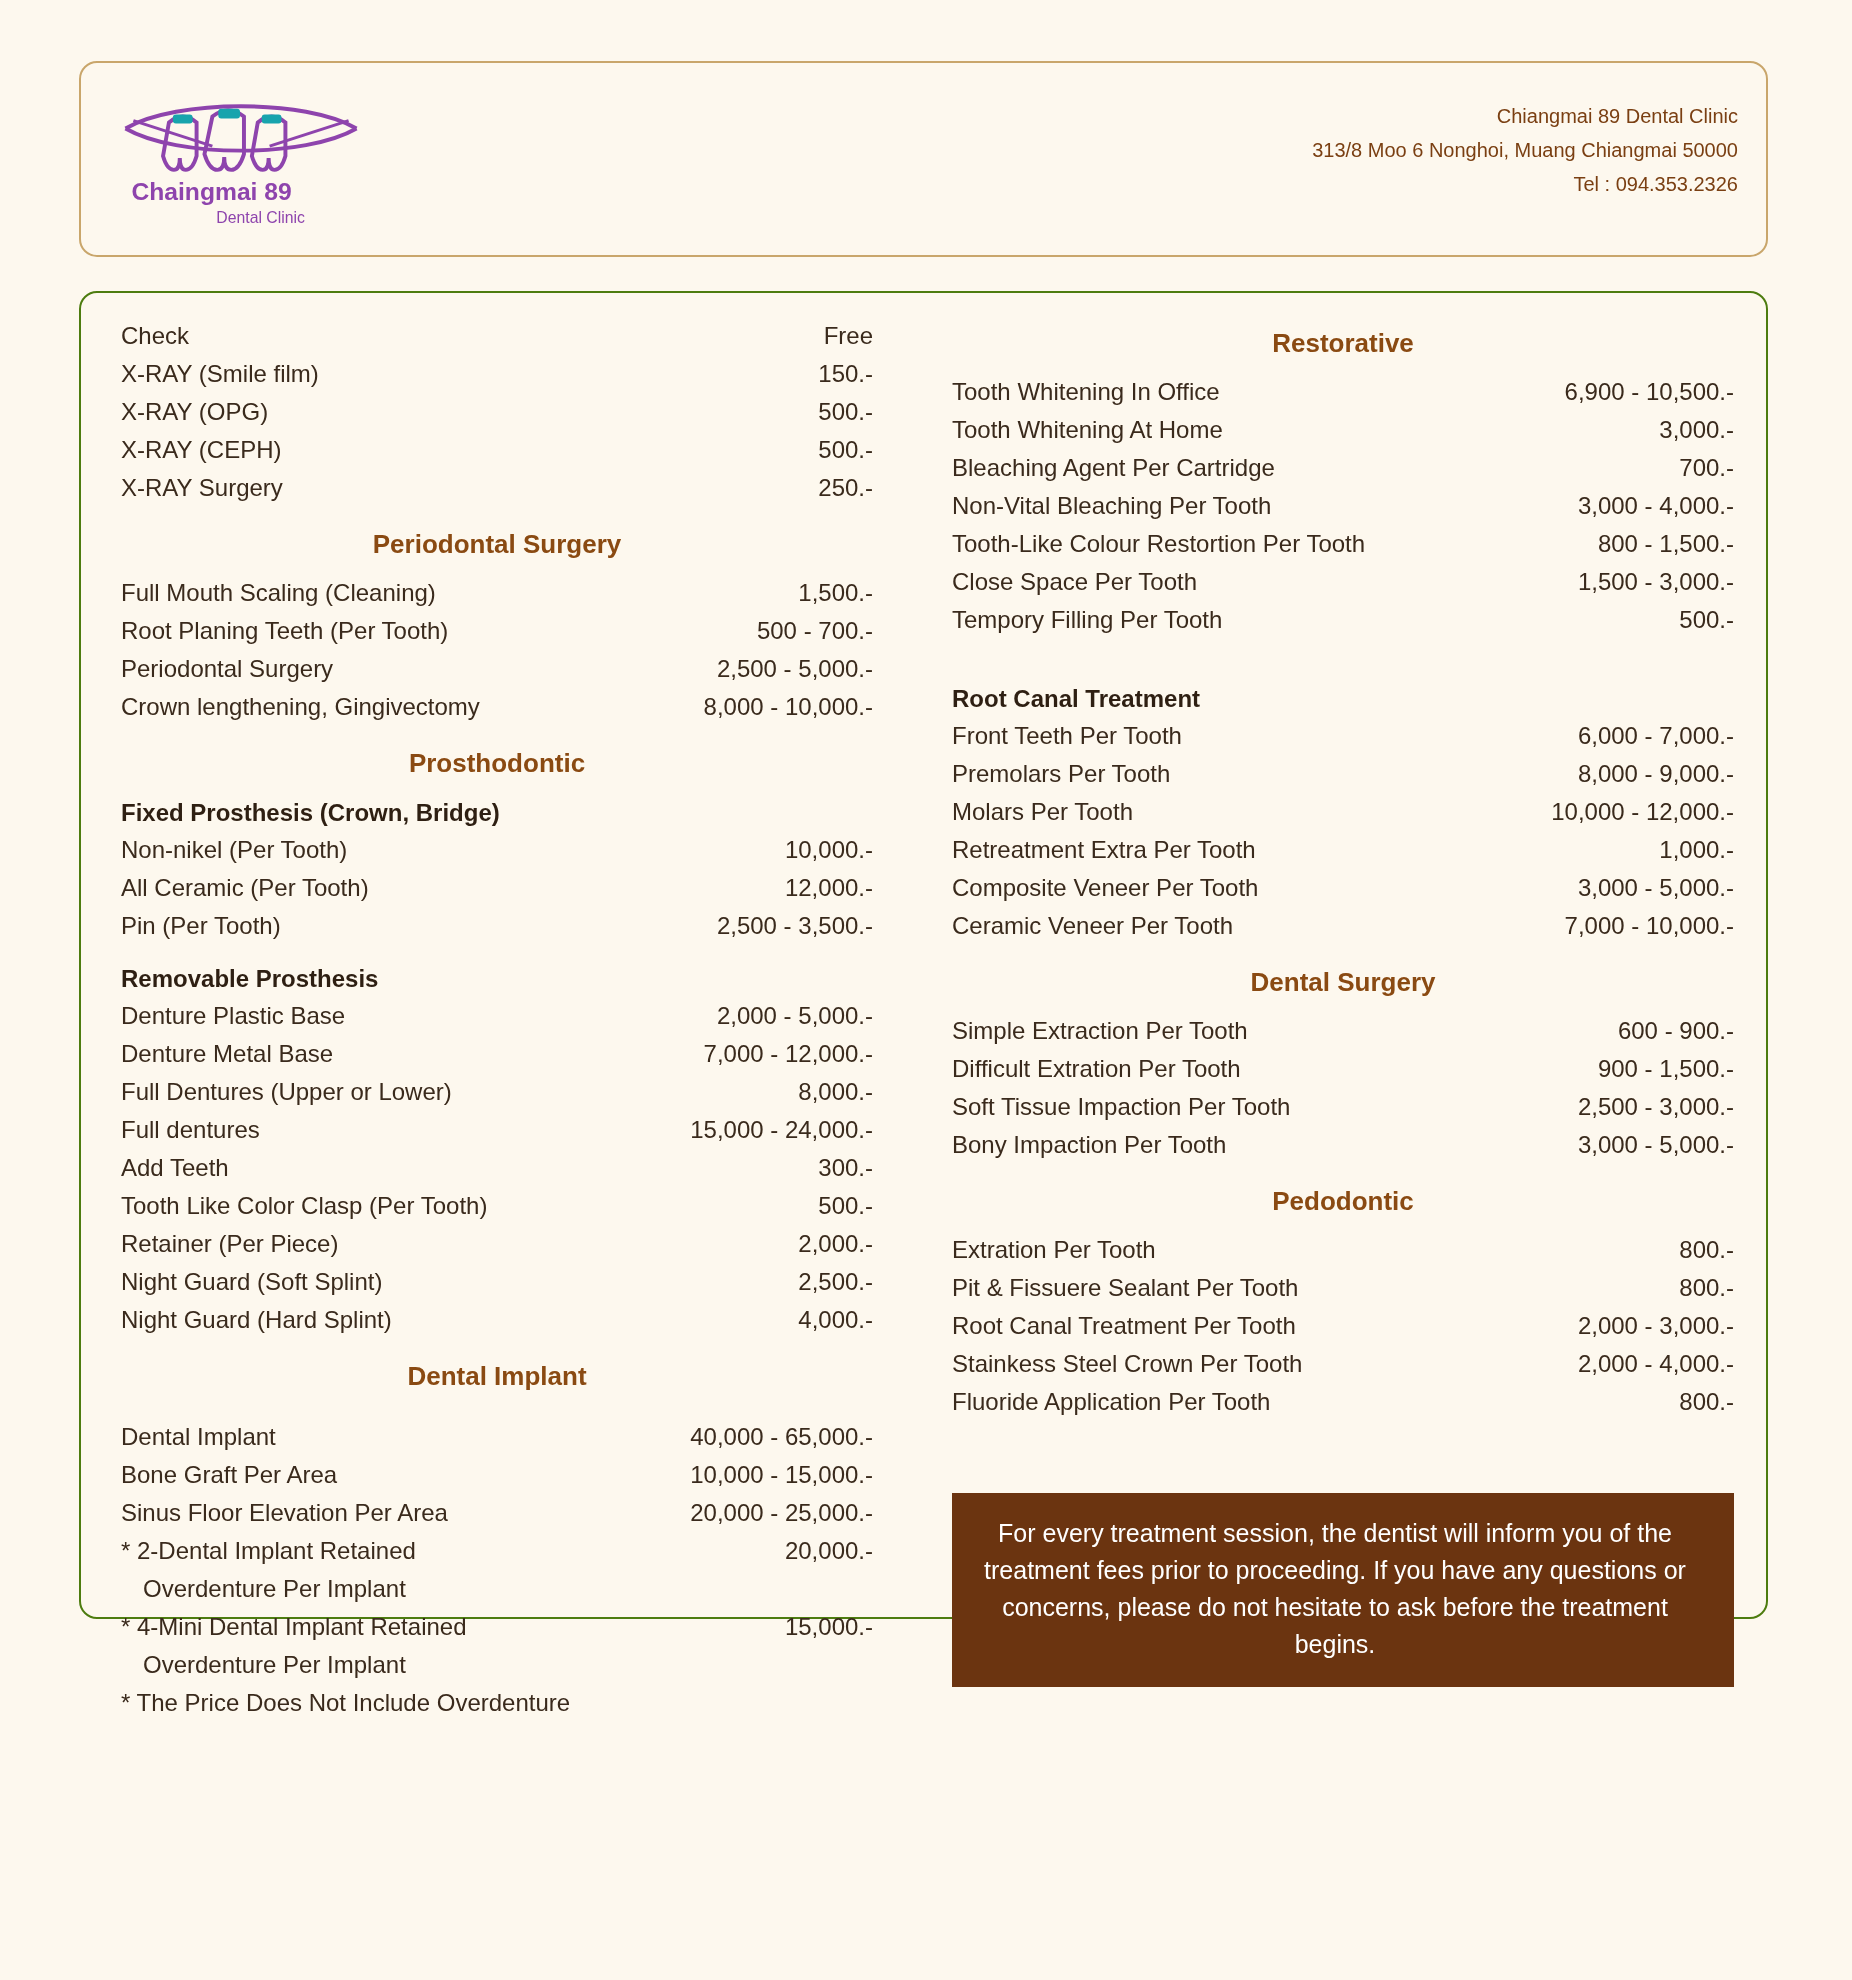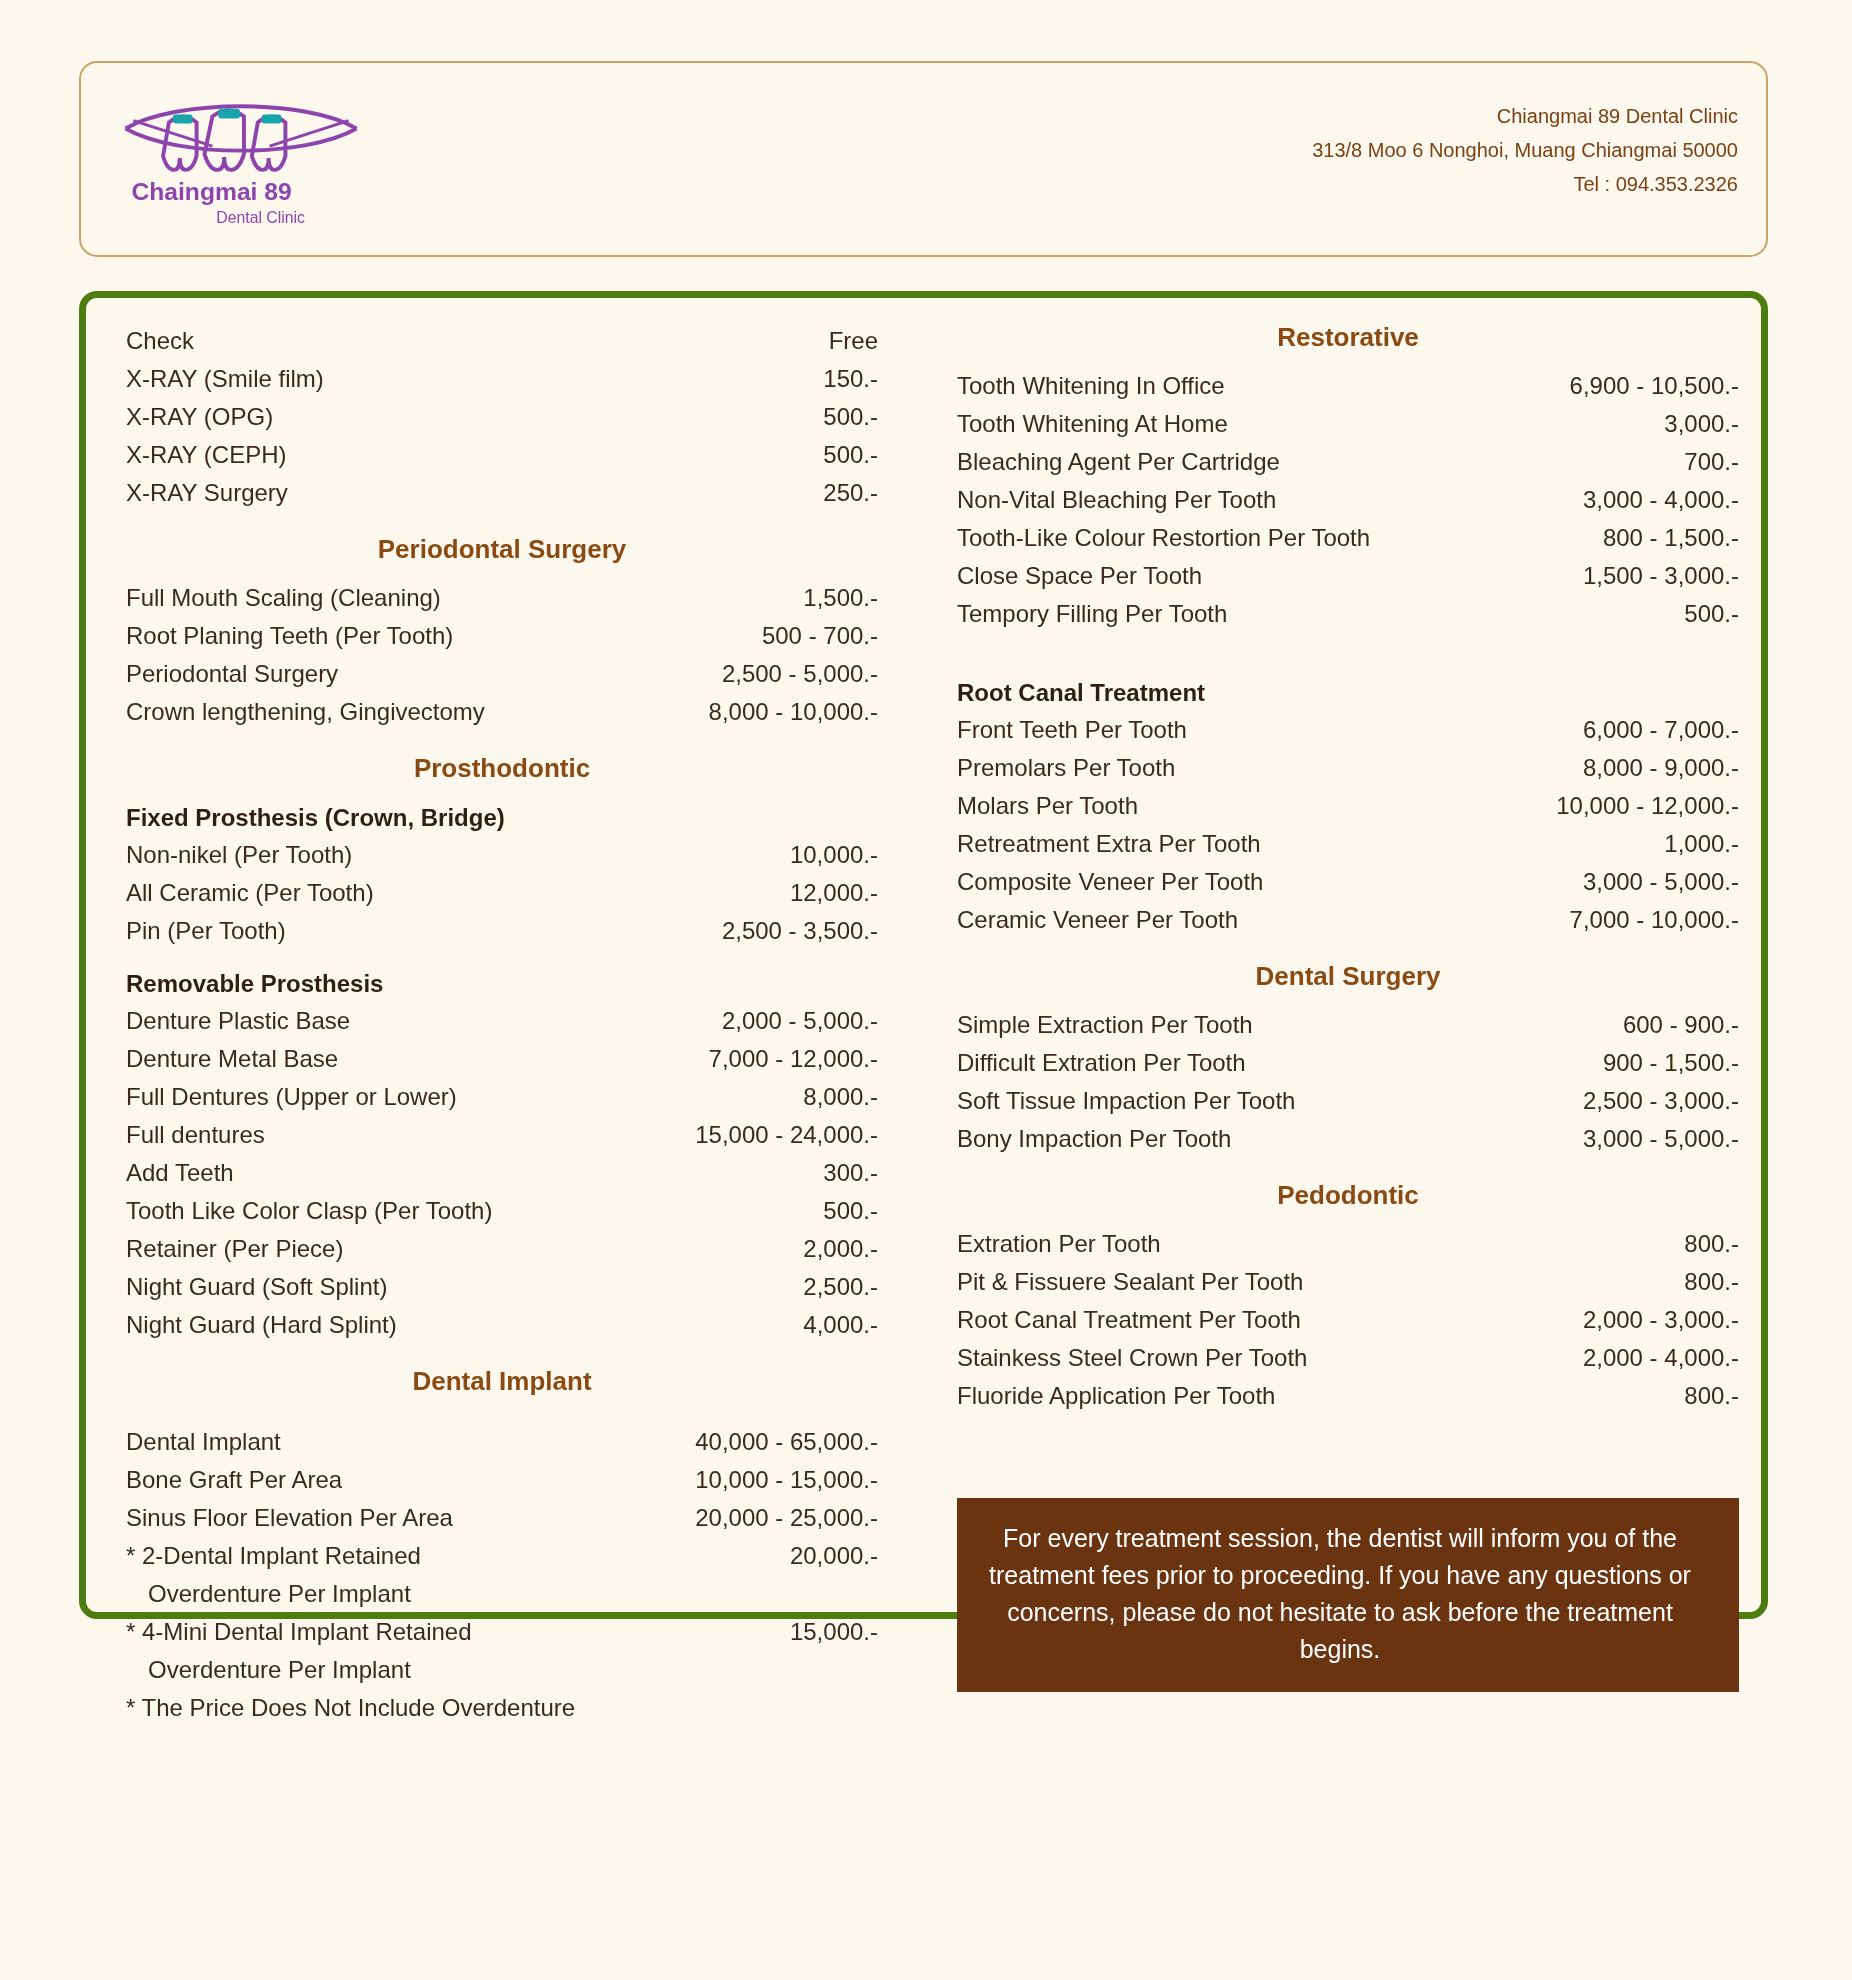--- a/index.html
+++ b/index.html
@@ -48,21 +48,21 @@
     color: #7a3f12;
     font-size: 20px;
     line-height: 34px;
   }
 
   
   .body-card {
     position: absolute;
     left: 79px; top: 291px;
     width: 1689px; height: 1328px;
-    border: 7px solid #4d7c0f;
+    border: 2px solid #4d7c0f;
     border-radius: 18px;
     background: #fdf8ee;
   }
 
   .col-left {
     position: absolute;
     left: 40px; top: 24px;
     width: 752px;
   }
   .col-right {
@@ -290,21 +290,21 @@
           <span class="label">* 4-Mini Dental Implant Retained</span>
           <span class="price">15,000.-</span>
         </div>
         <div class="note-line note-indent">Overdenture Per Implant</div>
         <div class="note-line">* The Price Does Not Include Overdenture</div>
       </div>
     </div>
 
     <div class="col-right">
 
-      <div class="section-title" style="margin-top:0">Restorative</div>
+      <div class="section-title" style="margin-top:11px">Restorative</div>
       <div>
         <div class="row">
           <span class="label">Tooth Whitening In Office</span>
           <span class="price">6,900 - 10,500.-</span>
         </div>
         <div class="row">
           <span class="label">Tooth Whitening At Home</span>
           <span class="price">3,000.-</span>
         </div>
         <div class="row">

